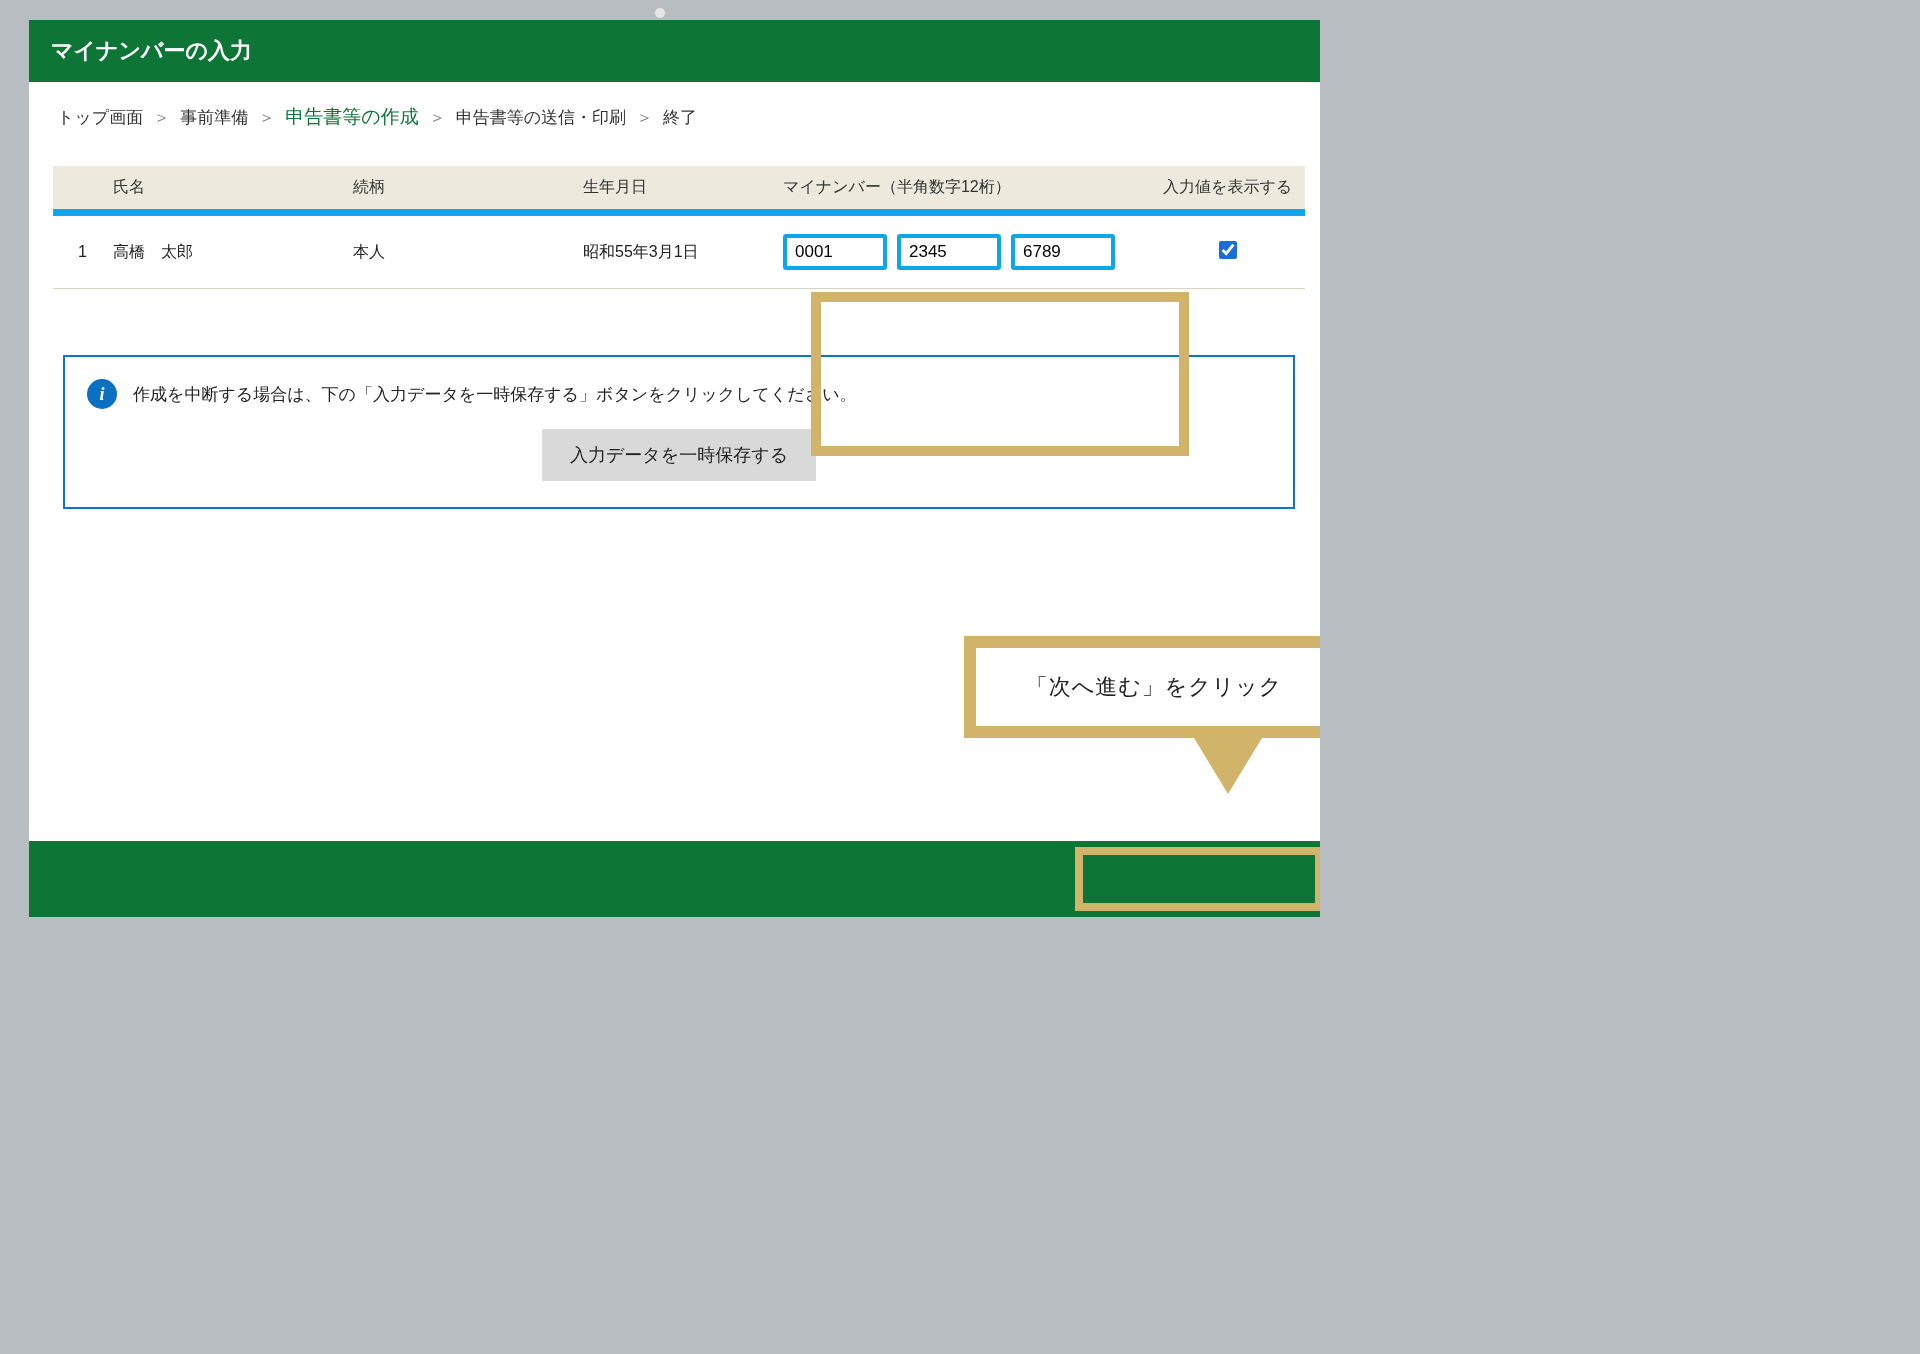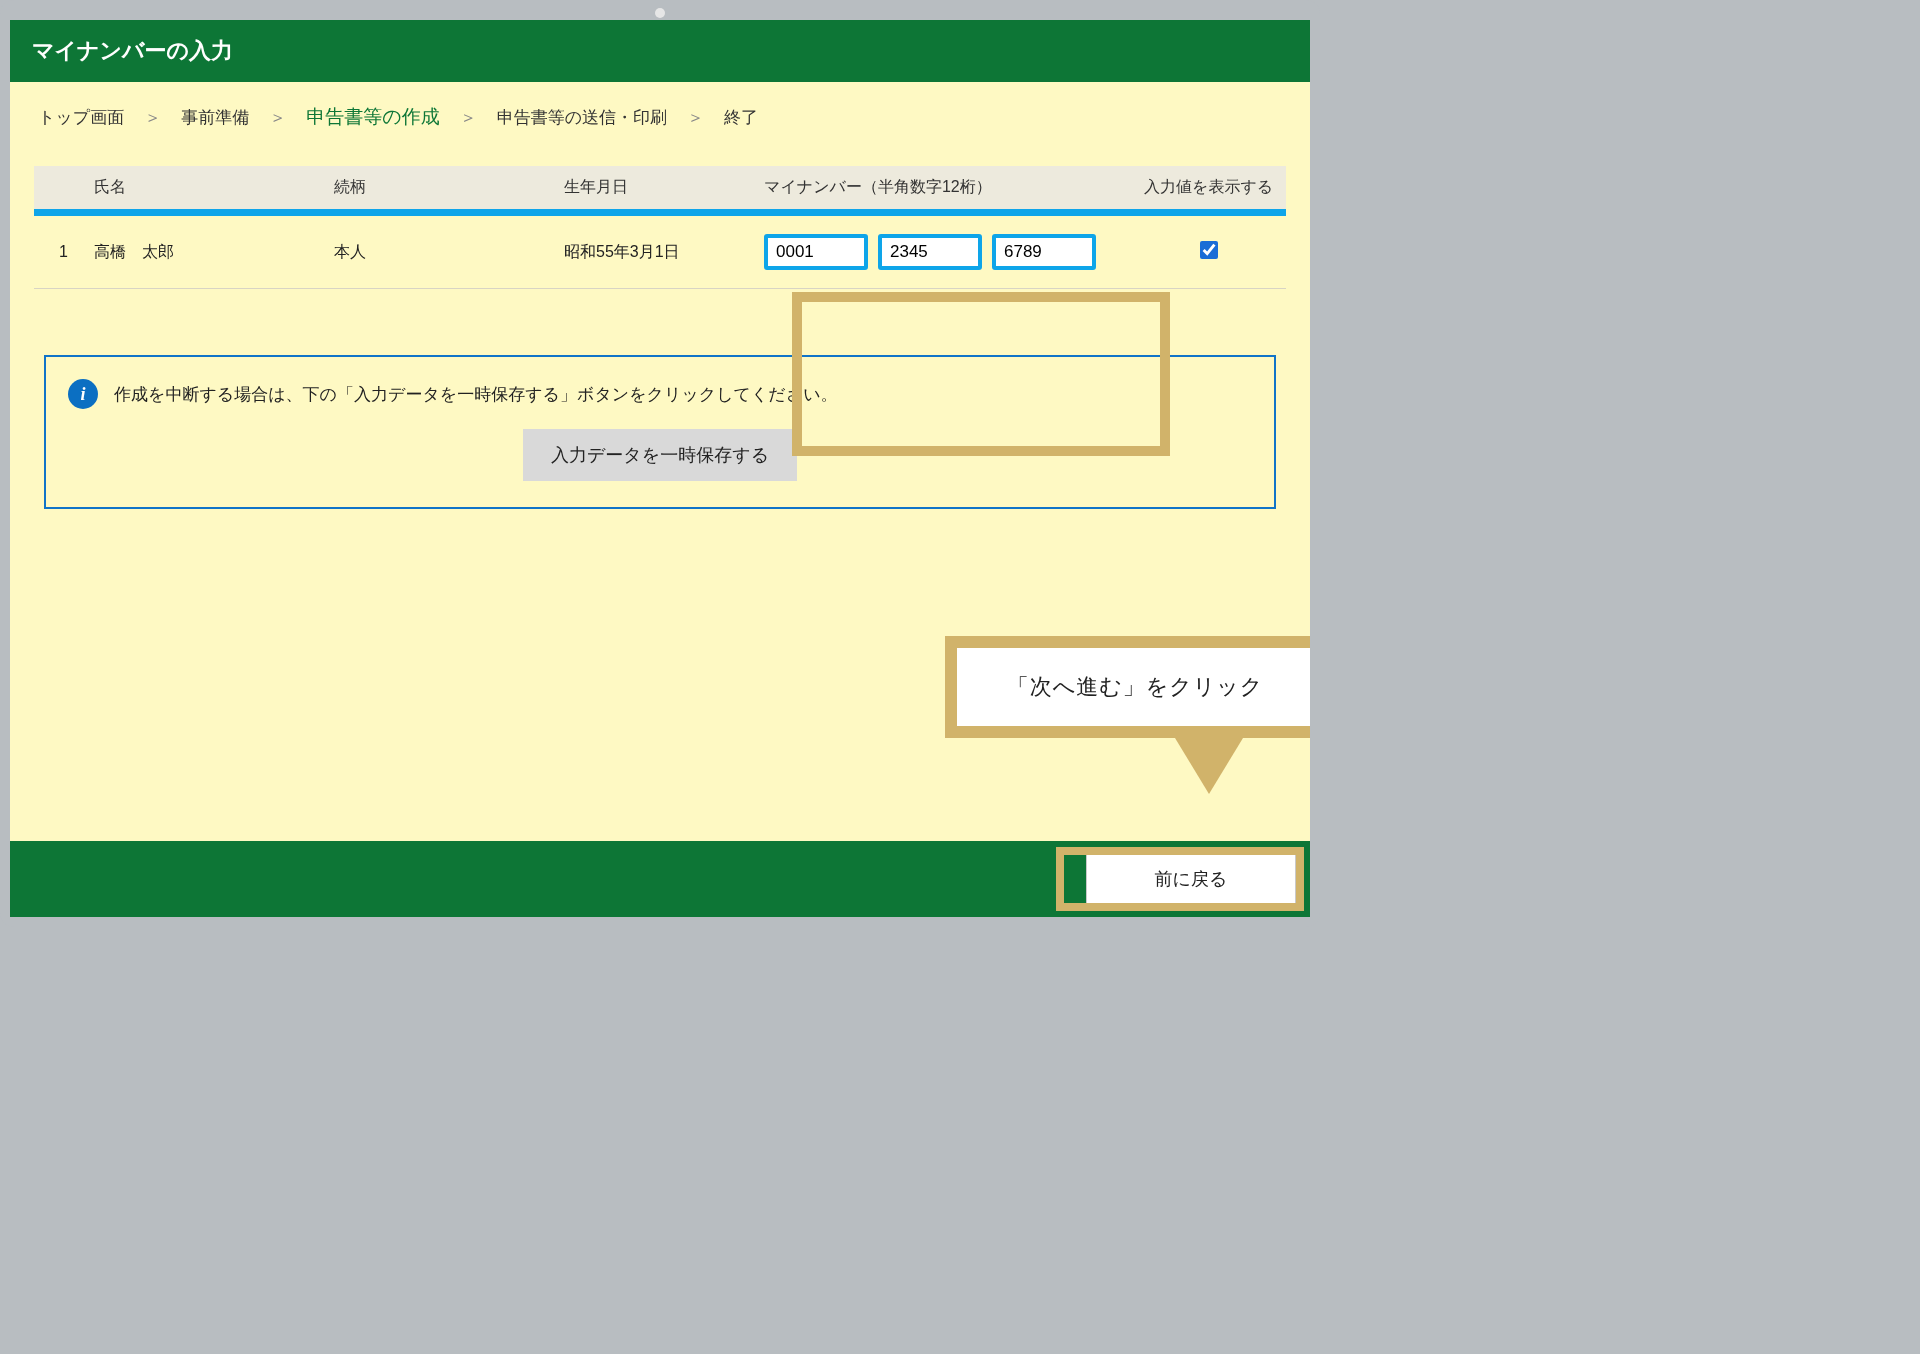--- a/index.html
+++ b/index.html
@@ -21,41 +21,42 @@
   .camera-dot {
     position: absolute;
     top: 8px;
     left: 50%;
     transform: translateX(-50%);
     width: 10px; height: 10px;
     border-radius: 50%;
     background: #e6e6e6;
   }
   .screen {
-    background: #fef9c3;
+    background: #ffffff;
     width: 100%;
     height: 100%;
     position: relative;
     overflow: hidden;
+    margin-left: 19px;
   }
   .header-bar {
     background: #0d7636;
     color: #fff;
     padding: 16px 22px;
     font-size: 22px;
     font-weight: 600;
   }
   .breadcrumb {
     padding: 22px 28px 18px 28px;
     font-size: 17px;
     color: #333;
     display: flex;
     align-items: center;
     flex-wrap: wrap;
-    gap: 20px;
+    gap: 10px;
   }
   .breadcrumb .sep { color: #888; }
   .breadcrumb .active { color: #0d7636; font-weight: 400; font-size: 19px; }
   .content {
     padding: 18px 24px 0 24px;
   }
   .instruction {
     font-size: 17px;
     color: #222;
     margin-bottom: 44px;
@@ -267,19 +268,18 @@
     </div>
 
     <div class="highlight-box highlight-mynum"></div>
 
     <div class="callout">
       <div class="callout-box">「次へ進む」をクリック</div>
       <div class="callout-arrow"></div>
     </div>
 
     <div class="footer-bar">
-      <button class="btn btn-back">前に戻る</button>
     </div>
 
     <div class="highlight-next"></div>
 
   </div>
 </div>
 
 </body></html>

